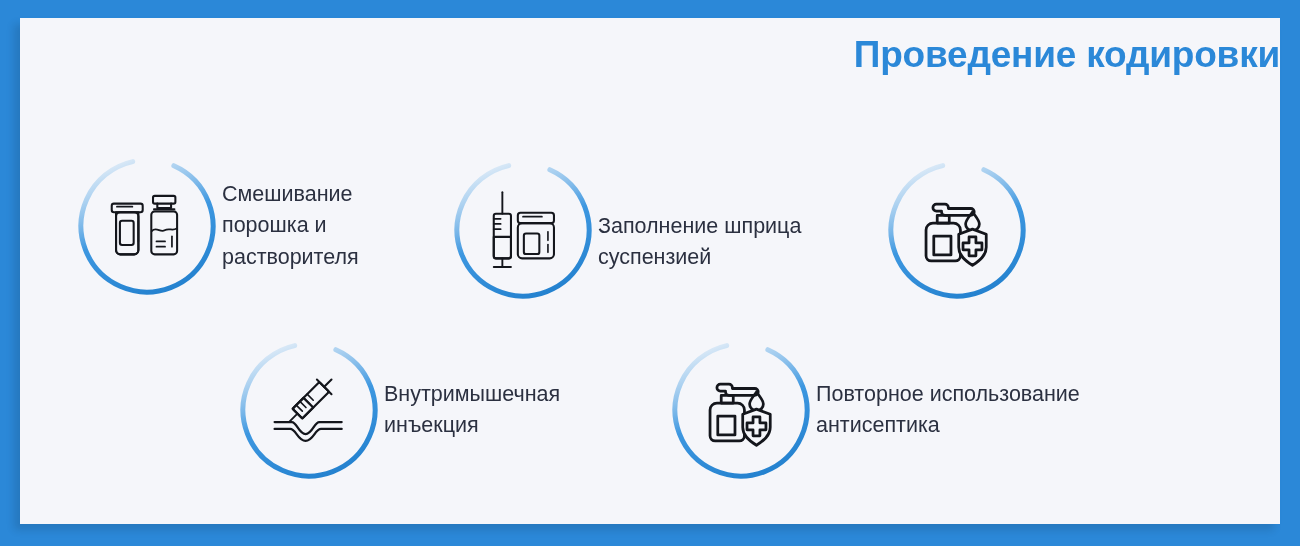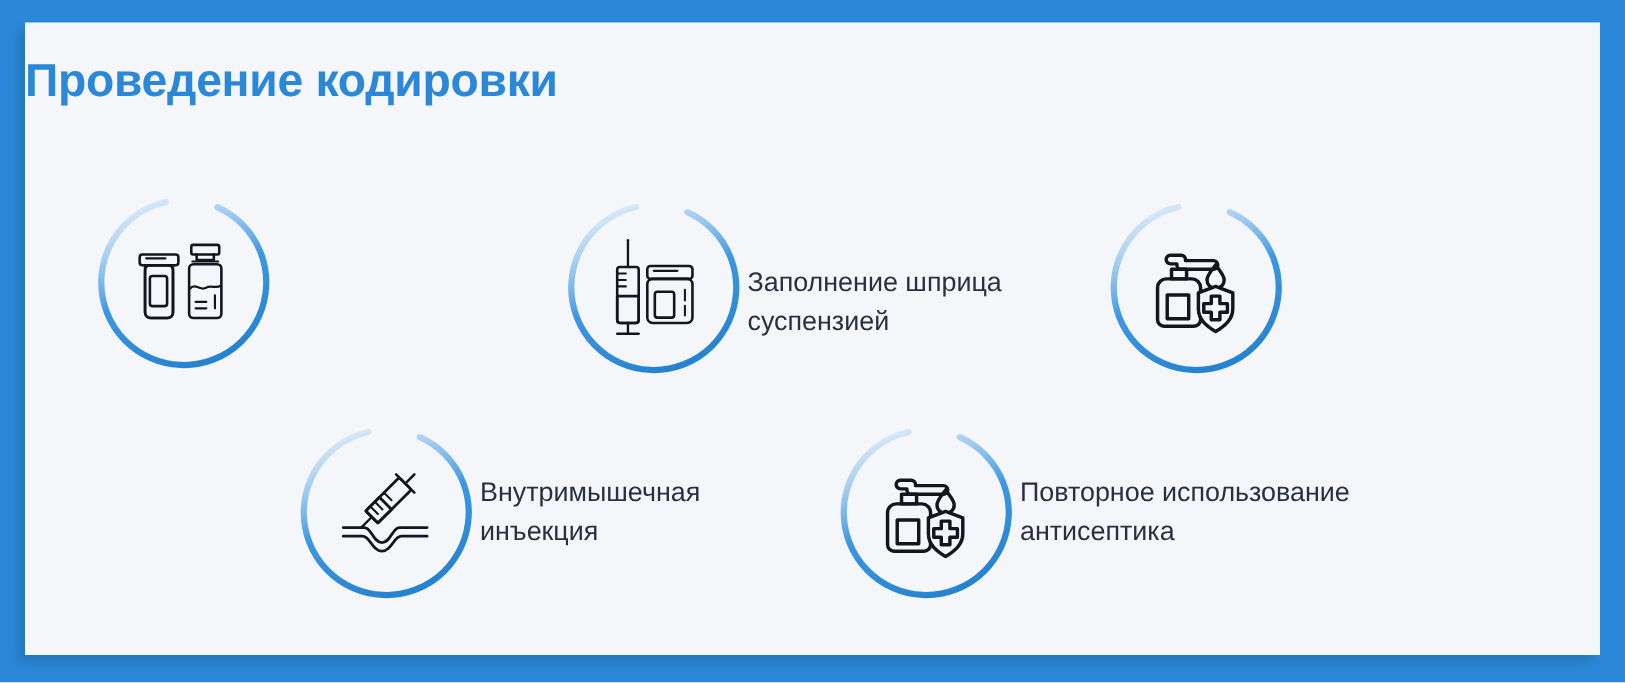--- a/index.html
+++ b/index.html
@@ -15,23 +15,23 @@
   }
   #panel {
     position: absolute;
     left: 20px; top: 18px;
     width: 1260px; height: 506px;
     background: #f5f6fa;
     box-shadow: -6px 6px 8px rgba(0,0,0,0.12);
   }
   #page-title {
     position: absolute;
-    left: 0; top: 26px;
+    left: 0; top: 16px;
     width: 1260px;
-    text-align: left;
+    text-align: right;
     color: #2b88d8;
     font-size: 37px;
     font-weight: bold;
     letter-spacing: -0.2px;
   }
   .step {
     position: absolute;
     display: flex;
     align-items: center;
   }
@@ -102,20 +102,23 @@
             <path d="M62 24 v5 h16 v-5"></path>
             <line x1="58" y1="30.5" x2="82" y2="30.5" stroke-width="2"></line>
             <path d="M59 33 h22 a4 4 0 0 1 4 4 v42 a4 4 0 0 1 -4 4 h-22 a4 4 0 0 1 -4 -4 v-42 a4 4 0 0 1 4 -4 z"></path>
             <path d="M55.5 56 c5 -6 10 2 15 -1 c5 -3 9 1 14 -2" stroke-width="2.1"></path>
             <line x1="61" y1="68" x2="71" y2="68" stroke-width="2"></line>
             <line x1="61" y1="74" x2="71" y2="74" stroke-width="2"></line>
             <line x1="79" y1="62" x2="79" y2="74" stroke-width="2"></line>
           </g>
         </svg>
       </div>
+      <div class="step-label">Смешивание
+порошка и
+растворителя</div>
     </div>
 
     <div class="step" id="step-1">
       <div class="ring-wrap">
         <svg width="138" height="148" viewBox="0 0 138 148">
           <defs>
             <linearGradient id="g1" x1="0" y1="1" x2="1" y2="0">
               <stop offset="0" stop-color="#1b7ac9" stop-opacity="1"></stop>
               <stop offset="0.5" stop-color="#3d97e0" stop-opacity="1"></stop>
               <stop offset="0.82" stop-color="#9ecbef" stop-opacity="0.55"></stop>

